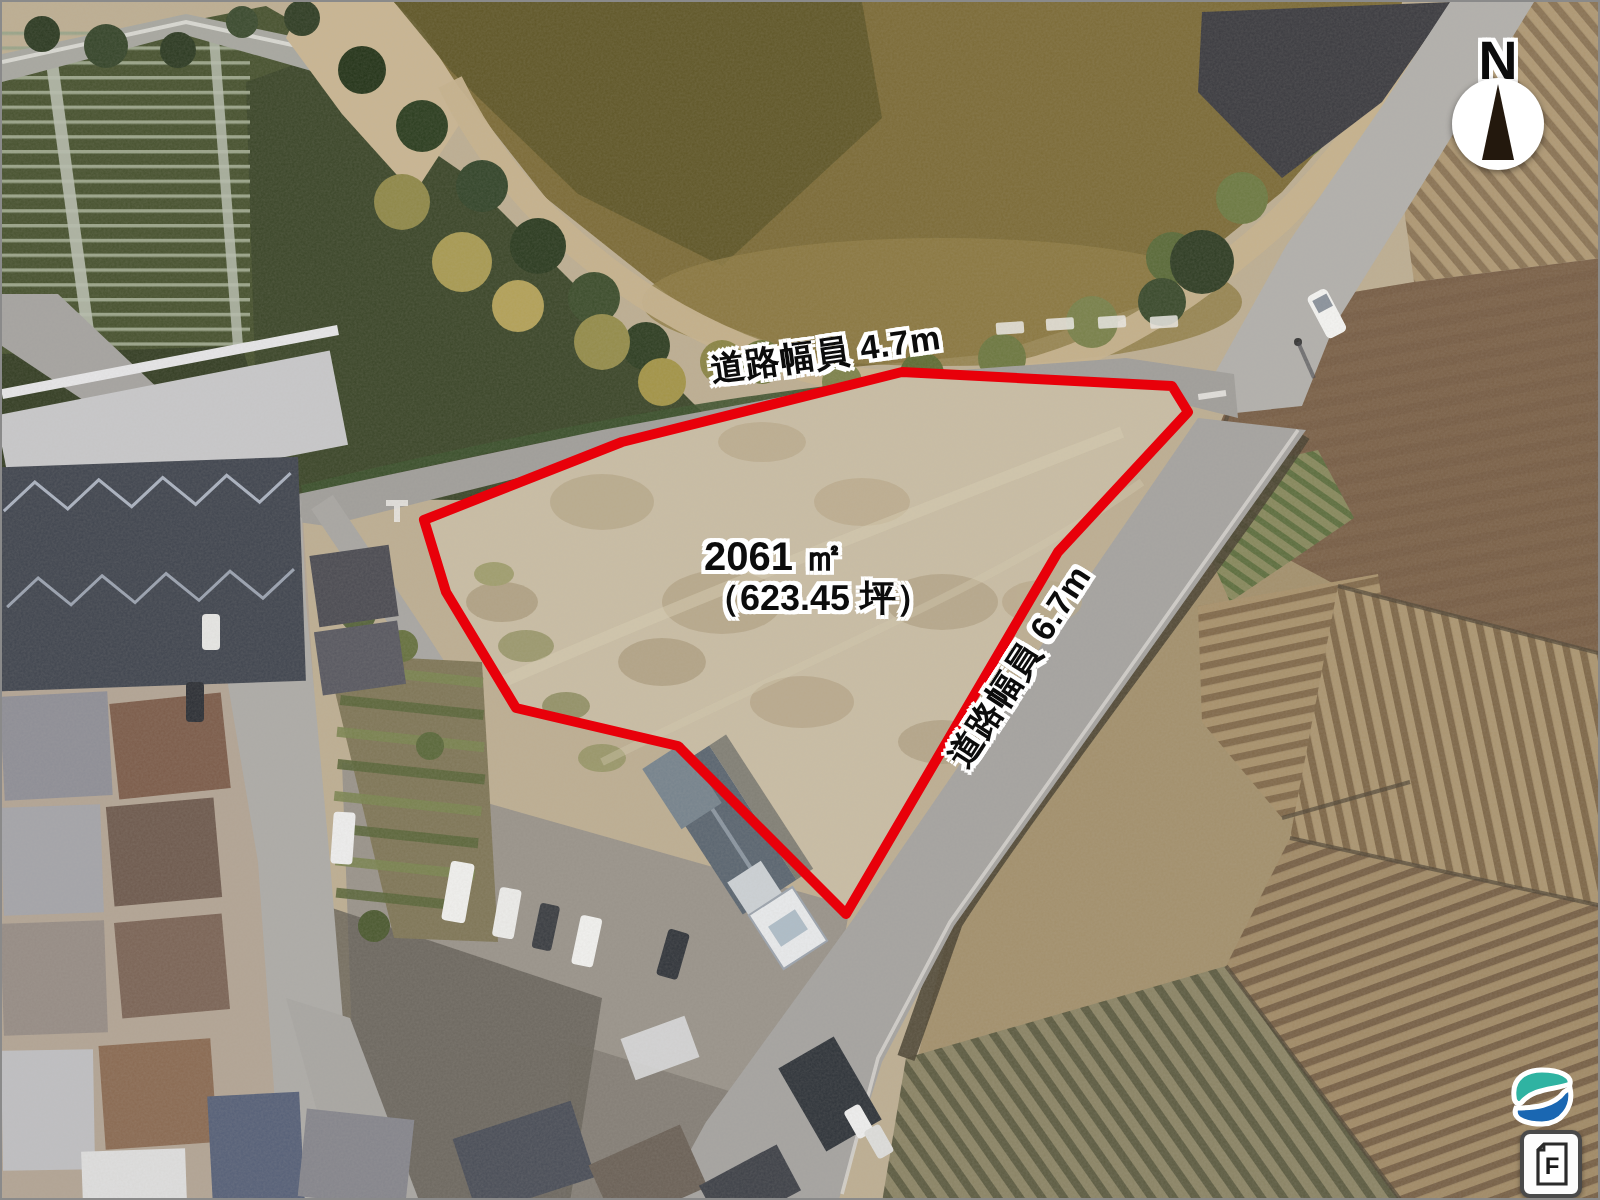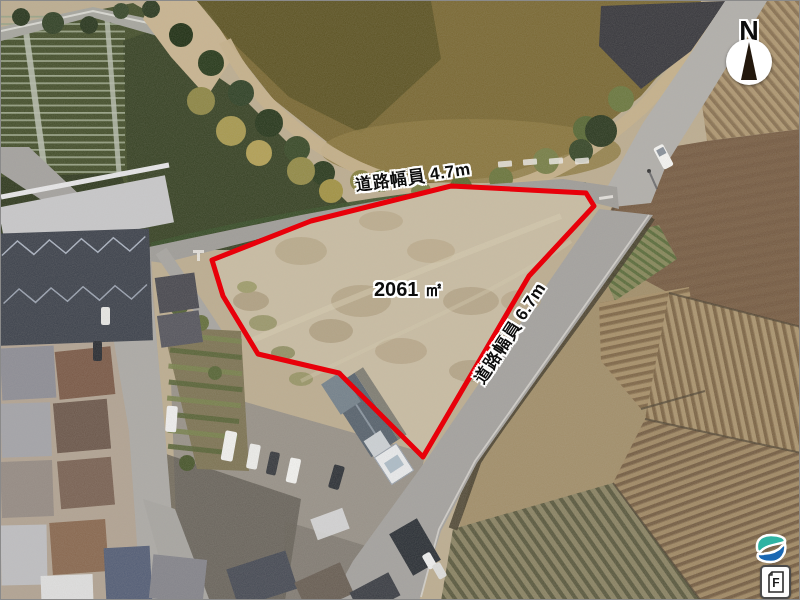--- a/index.html
+++ b/index.html
@@ -280,20 +280,21 @@
 
     <rect width="800" height="600" filter="url(#grain)" opacity=".24"></rect>
 
     <polygon points="211,259 310,220 450,185 585,192 593,205 528,275 422,456 338,372 257,353 222,295" fill="none" stroke="#e8000a" stroke-width="5" stroke-linejoin="round"></polygon>
   </svg>
 
   <div class="halo label-road-top">道路幅員 4.7m</div>
 
   <div class="halo label-area">
     <div class="sqm">2061 ㎡</div>
+    <div class="tsubo">（623.45 坪）</div>
   </div>
 
   <div class="halo label-road-right">道路幅員 6.7m</div>
 
   <div>
     <div class="halo compass-n">N</div>
     <div class="compass-dial">
       <div class="compass-needle"></div>
     </div>
   </div>

